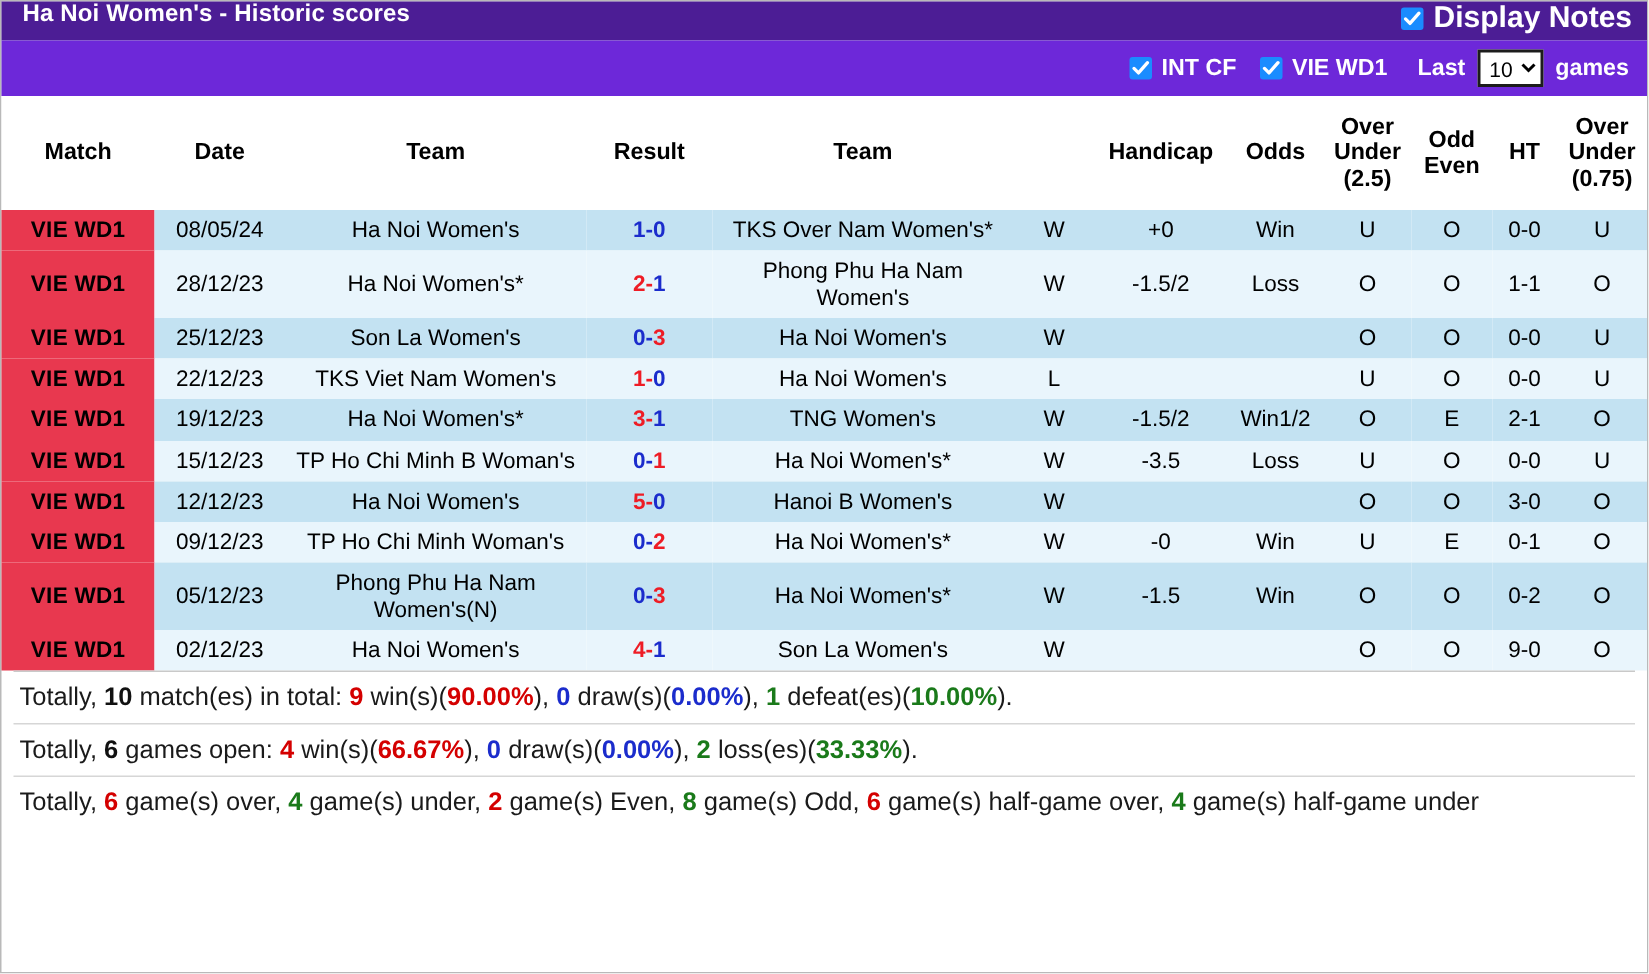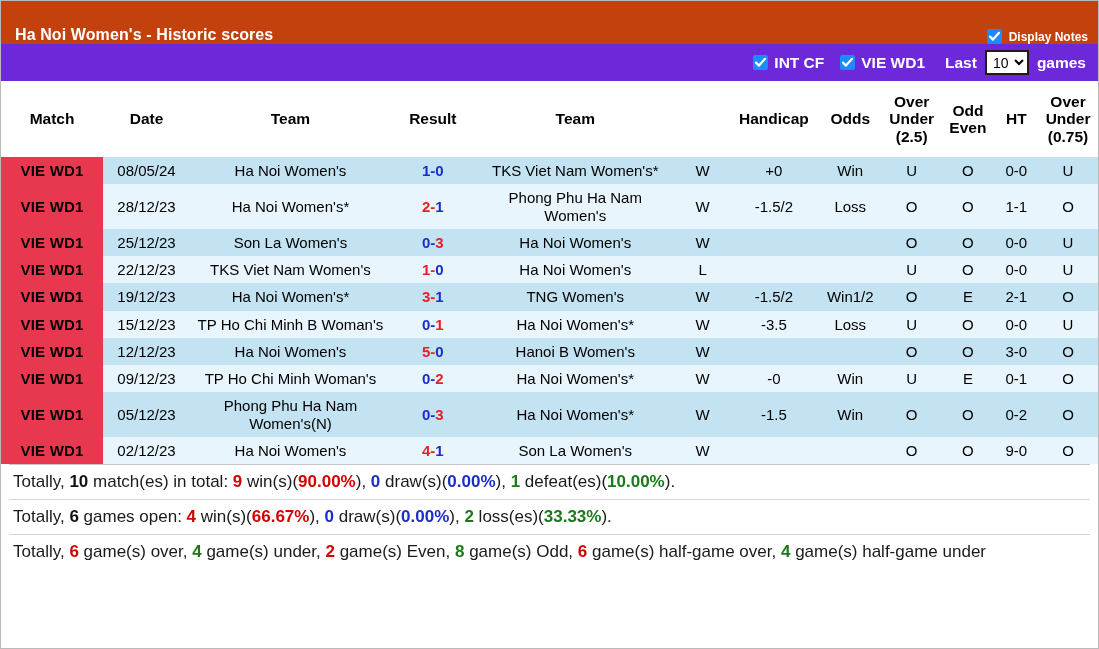--- a/index.html
+++ b/index.html
@@ -17,42 +17,42 @@
     width: 1099px;
     height: 649px;
     position: relative;
     box-sizing: border-box;
     border: 1px solid #b9b9b9;
     background: #fff;
   }
 
   
   .titlebar {
-    height: 43px;
-    background: #c2410c;
+    height: 26px;
+    background: #4c1d95;
     display: flex;
-    align-items: flex-end;
+    align-items: flex-start;
     padding: 0 10px 0 14px;
     box-sizing: border-box;
   }
   .title-text {
     color: #ffffff;
     font-size: 16px;
     font-weight: bold;
     letter-spacing: .1px;
   }
   .titlebar-right {
     margin-left: auto;
     display: flex;
     align-items: center;
     gap: 7px;
   }
   .notes-label {
     color: #ffffff;
-    font-size: 12px;
+    font-size: 20px;
     font-weight: bold;
   }
 
   
   .filterbar {
     height: 37px;
     background: #6d28d9;
     display: flex;
     align-items: center;
     justify-content: flex-end;
@@ -245,21 +245,21 @@
           <span>(0.75)</span>
         </th>
       </tr>
     </thead>
     <tbody>
         <tr class="row-a">
           <td class="c-match">VIE WD1</td>
           <td class="c-date">08/05/24</td>
           <td class="c-team red">Ha Noi Women's</td>
           <td class="c-result"><span class="blue">1</span><span class="blue">-</span><span class="blue">0</span></td>
-          <td class="c-team black">TKS Viet Nam Women's*</td>
+          <td class="c-team black">TKS Over Nam Women's*</td>
           <td class="c-wl red">W</td>
           <td class="c-hcap">+0</td>
           <td class="c-odds red">Win</td>
           <td class="c-ou green">U</td>
           <td class="c-oe green">O</td>
           <td class="c-ht">0-0</td>
           <td class="c-ou2 green">U</td>
         </tr>
         <tr class="row-b">
           <td class="c-match">VIE WD1</td>

